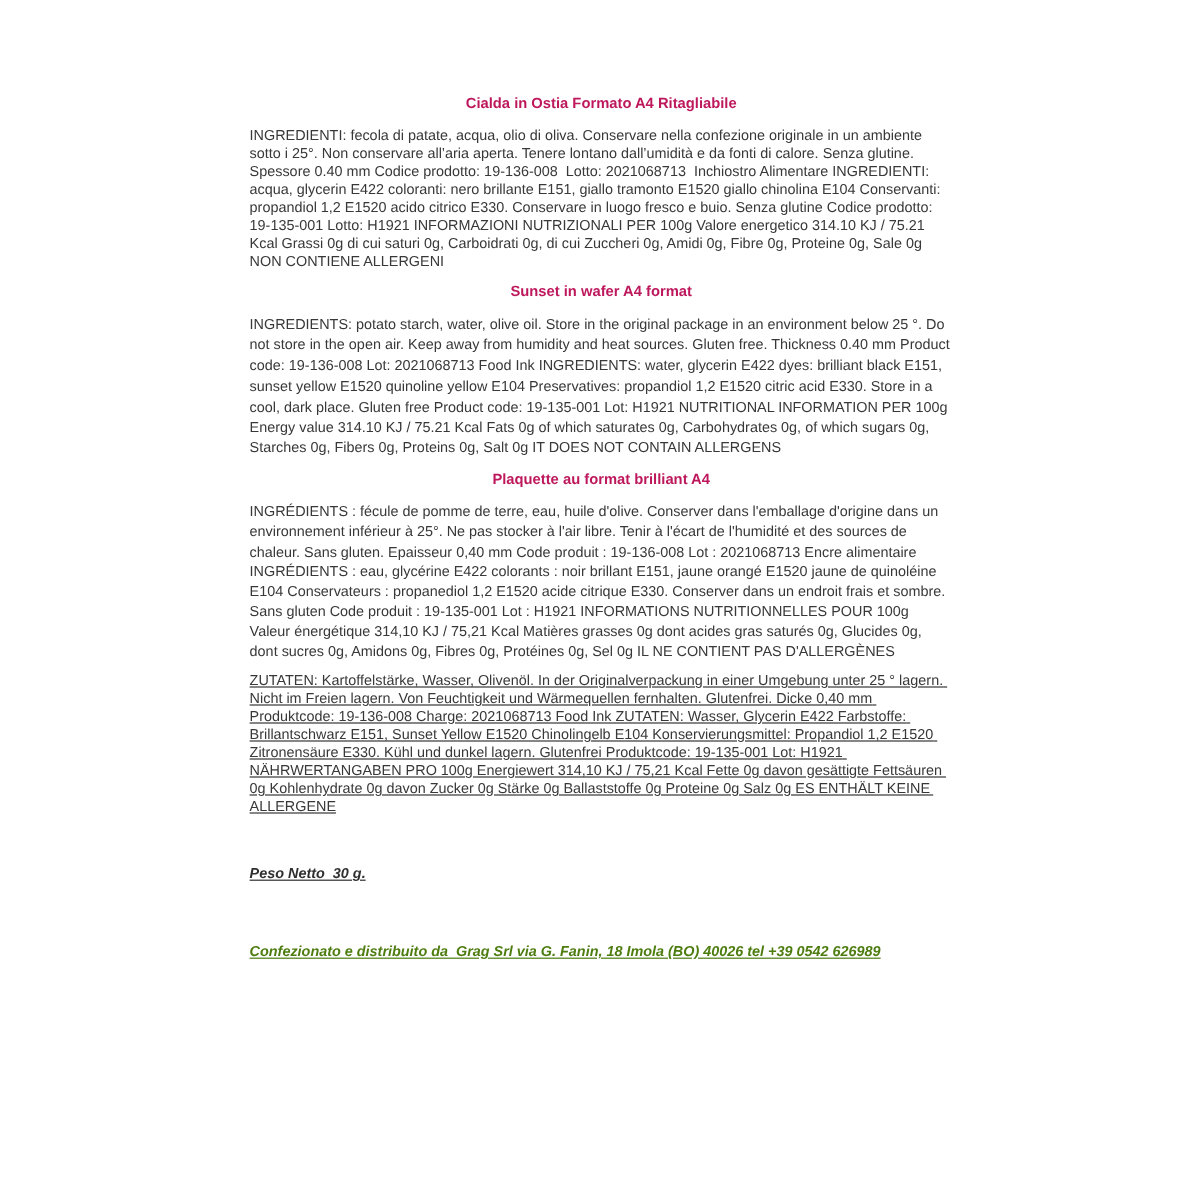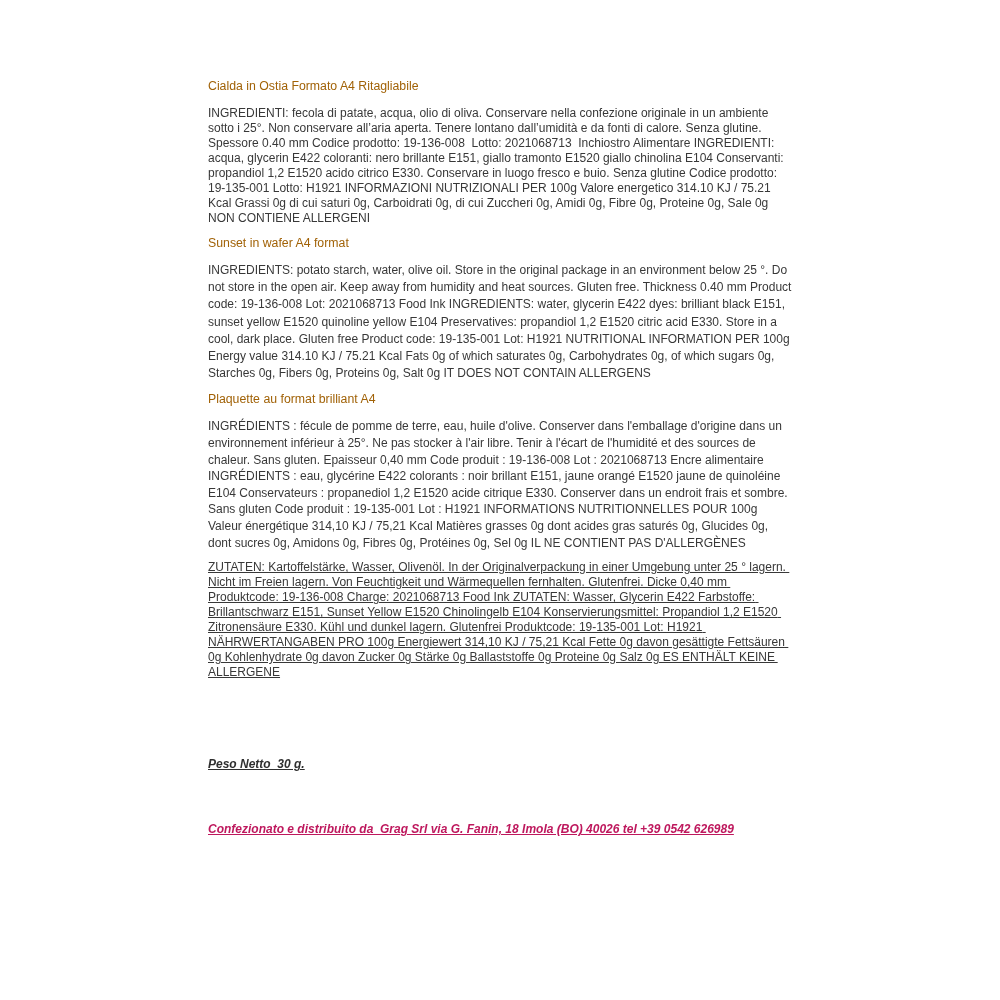--- a/index.html
+++ b/index.html
@@ -17,59 +17,59 @@
     color: #383838;
   }
   .doc {
     position: absolute;
     left: 208px;
     top: 78px;
     width: 586px;
   }
   .sec-heading {
     font-size: 12.3px;
-    font-weight: normal;
-    text-align: left;
+    font-weight: bold;
+    text-align: center;
     margin: 0 0 11px 0;
     line-height: 16px;
     white-space: pre-wrap;
-    color: #a16207;
+    color: #be185d;
   }
   .sec-body {
     font-size: 12px;
     font-weight: normal;
     text-align: left;
     margin: 0 0 9px 0;
     white-space: pre-wrap;
     color: #383838;
   }
   .sec-body.lh-it { line-height: 15px; }
   .sec-body.lh-en { line-height: 17.2px; }
   .sec-body.lh-fr { line-height: 16.6px; }
   .sec-body.lh-de { line-height: 15px; text-decoration: underline; }
   .sec-it .sec-heading { margin-bottom: 12px; }
   .net-weight {
     font-size: 12px;
     font-weight: bold;
     font-style: italic;
     text-decoration: underline;
-    margin: 76px 0 0 0;
+    margin: 40px 0 0 0;
     line-height: 17px;
     white-space: pre-wrap;
     color: #2f2f2f;
   }
   .distributor {
     font-size: 12px;
     font-weight: bold;
     font-style: italic;
     text-decoration: underline;
     margin: 48px 0 0 0;
     line-height: 17px;
     white-space: pre-wrap;
-    color: #be185d;
+    color: #4d7c0f;
   }
 </style>
 </head>
 <body>
 
 <div class="page">
   <div class="doc">
 
     <section class="sec-it">
       <div class="sec-heading">Cialda in Ostia Formato A4 Ritagliabile</div>

